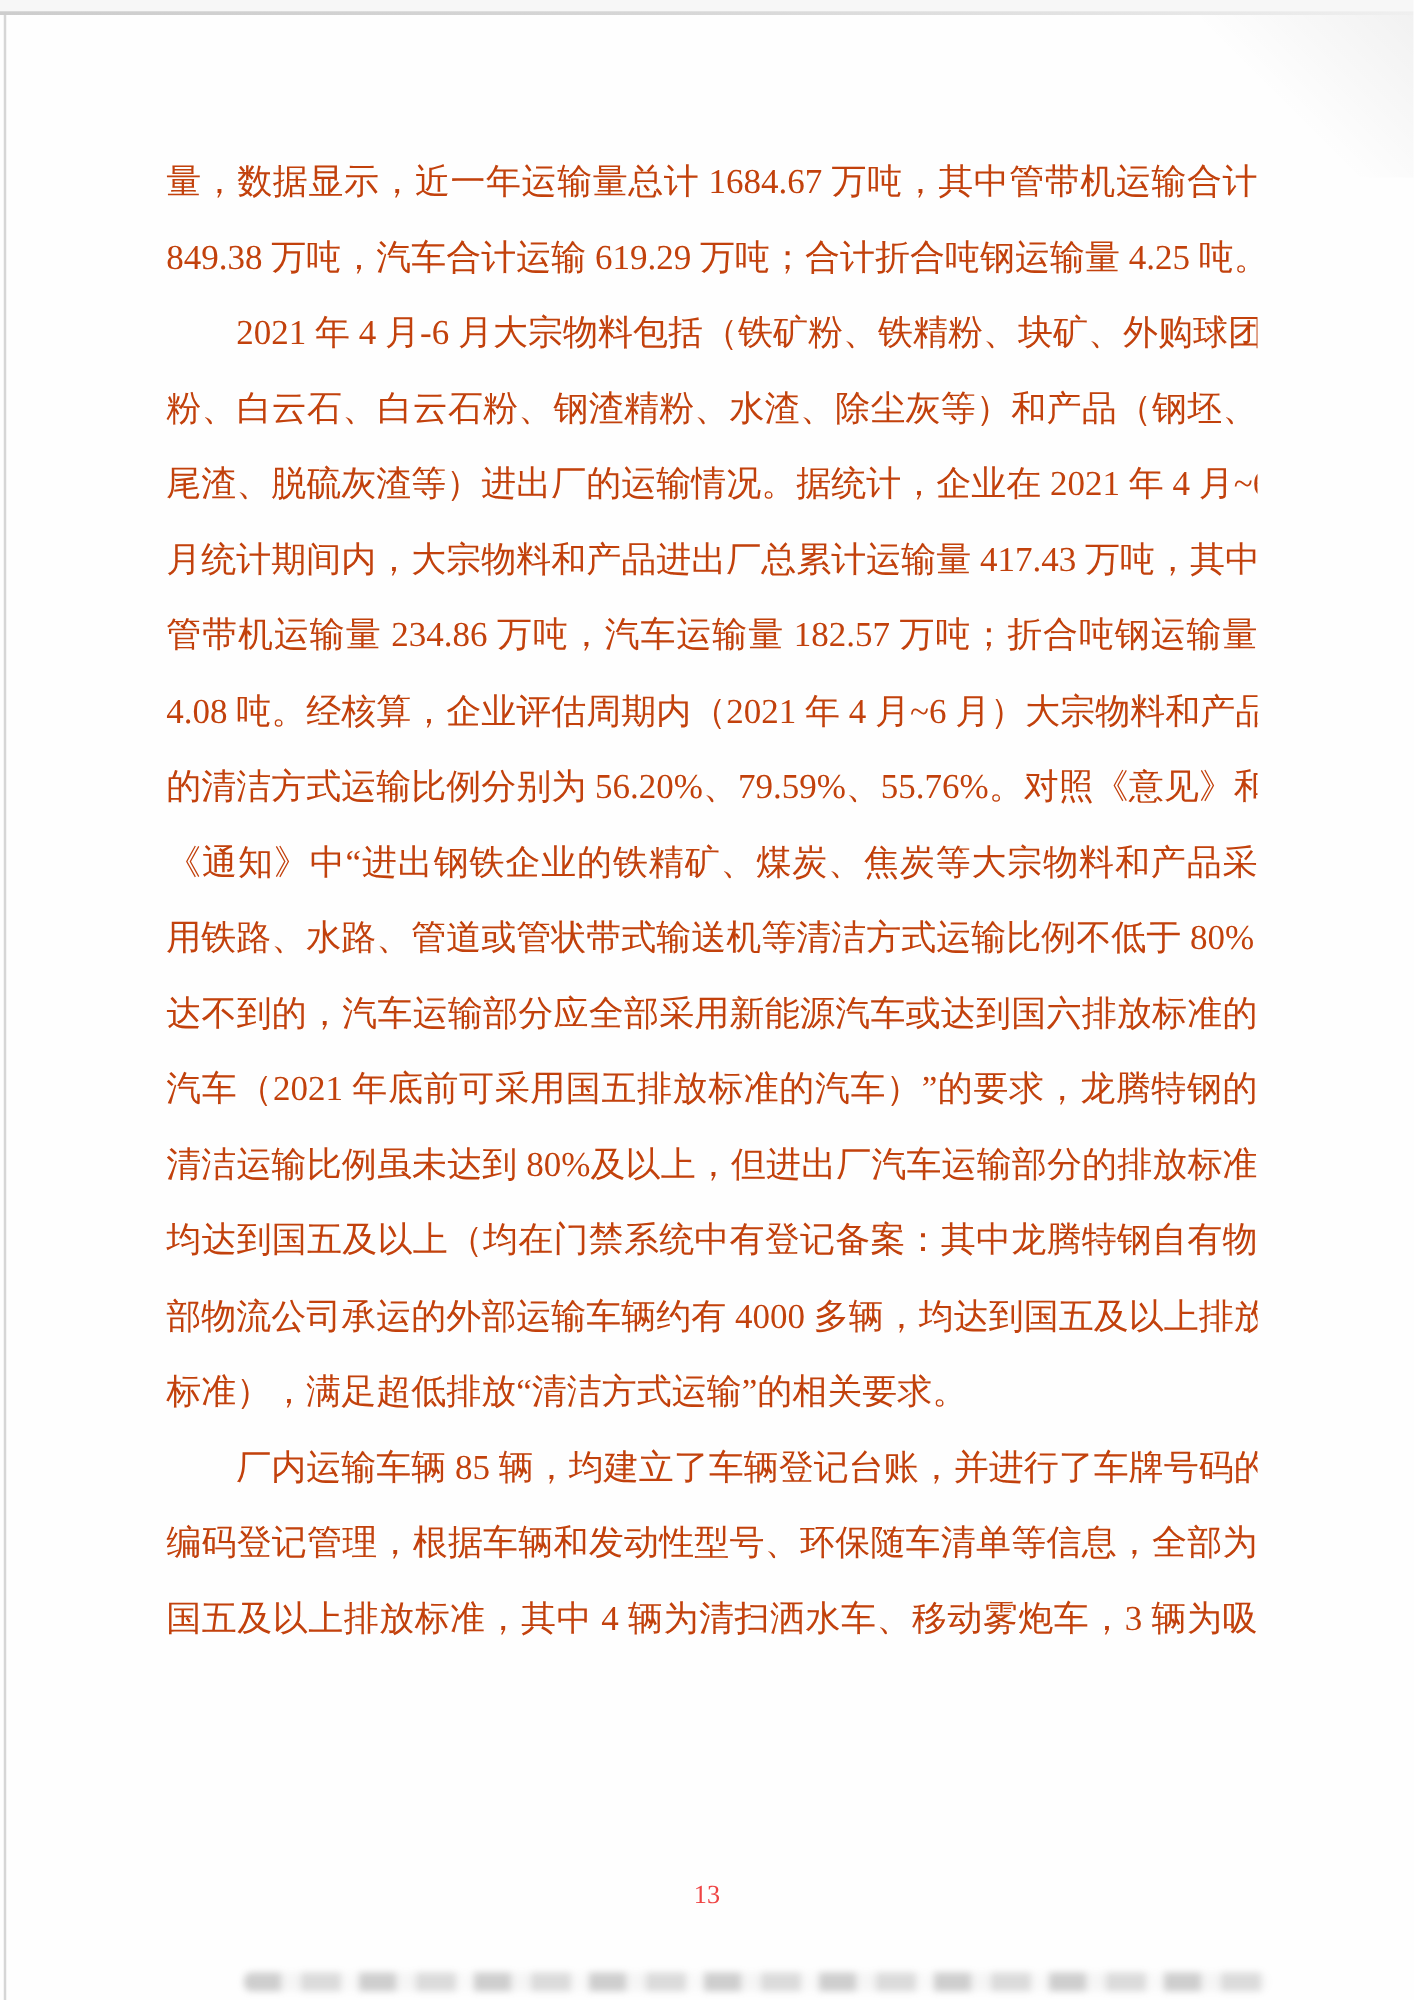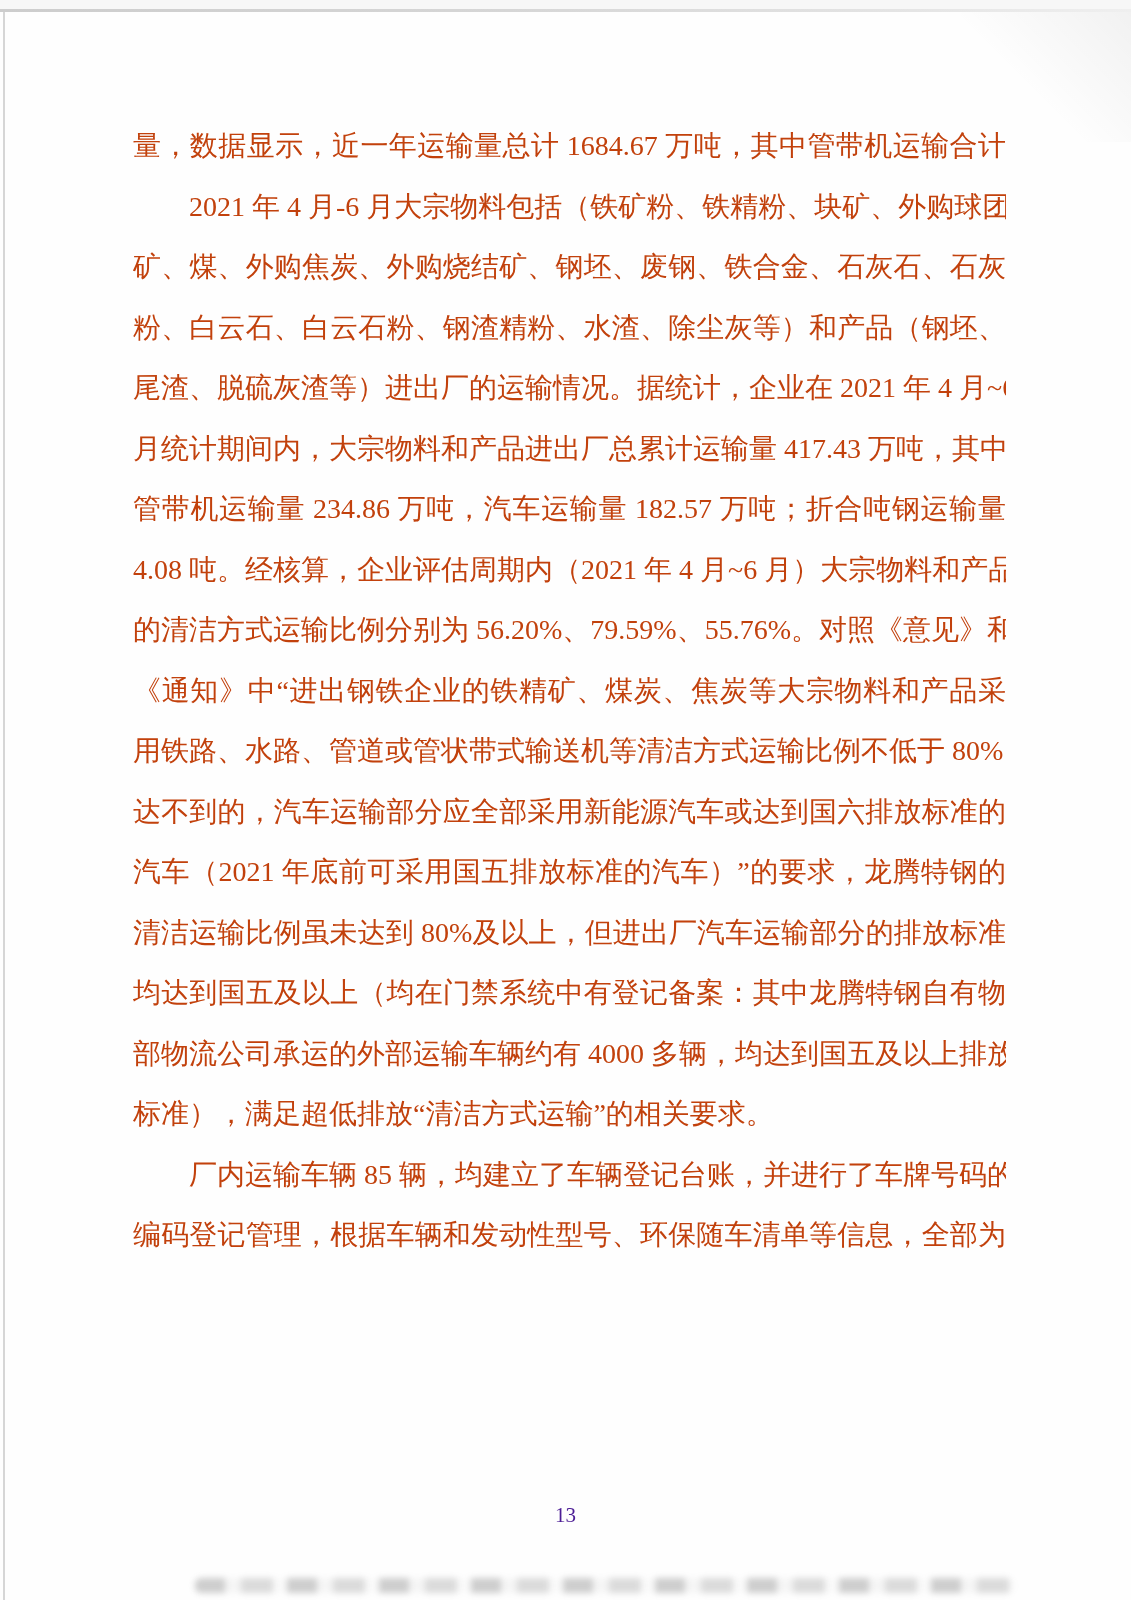--- a/index.html
+++ b/index.html
@@ -79,51 +79,52 @@
     white-space: normal;
   }
   .page-number {
     position: absolute;
     top: 1500px;
     left: 0; right: 0;
     height: 30px;
     line-height: 30px;
     text-align: center;
     font-size: 21px;
-    color: #4c1d95;
+    color: #ef4444;
   }
 </style>
 </head>
 <body>
 
 <div class="page">
 
   <div class="scan-top-band"></div>
   <div class="scan-top-line"></div>
   <div class="scan-left-line"></div>
   <div class="scan-corner-tr"></div>
   <div class="scan-bottom-smudge"></div>
 
   <div class="textblock">
     <div class="line">量，数据显示，近一年运输量总计 1684.67 万吨，其中管带机运输合计</div>
+    <div class="line">849.38 万吨，汽车合计运输 619.29 万吨；合计折合吨钢运输量 4.25 吨。</div>
     <div class="line indent">2021 年 4 月-6 月大宗物料包括（铁矿粉、铁精粉、块矿、外购球团</div>
-    <div class="line">矿、煤、外购焦炭、外购烧结矿、钢坯、废钢、铁合金、石灰石、石灰</div>
     <div class="line">粉、白云石、白云石粉、钢渣精粉、水渣、除尘灰等）和产品（钢坯、</div>
     <div class="line">尾渣、脱硫灰渣等）进出厂的运输情况。据统计，企业在 2021 年 4 月~6</div>
     <div class="line">月统计期间内，大宗物料和产品进出厂总累计运输量 417.43 万吨，其中</div>
     <div class="line">管带机运输量 234.86 万吨，汽车运输量 182.57 万吨；折合吨钢运输量</div>
     <div class="line">4.08 吨。经核算，企业评估周期内（2021 年 4 月~6 月）大宗物料和产品</div>
     <div class="line">的清洁方式运输比例分别为 56.20%、79.59%、55.76%。对照《意见》和</div>
     <div class="line">《通知》中“进出钢铁企业的铁精矿、煤炭、焦炭等大宗物料和产品采</div>
     <div class="line">用铁路、水路、管道或管状带式输送机等清洁方式运输比例不低于 80%；</div>
     <div class="line">达不到的，汽车运输部分应全部采用新能源汽车或达到国六排放标准的</div>
     <div class="line">汽车（2021 年底前可采用国五排放标准的汽车）”的要求，龙腾特钢的</div>
     <div class="line">清洁运输比例虽未达到 80%及以上，但进出厂汽车运输部分的排放标准</div>
     <div class="line">均达到国五及以上（均在门禁系统中有登记备案：其中龙腾特钢自有物</div>
     <div class="line">部物流公司承运的外部运输车辆约有 4000 多辆，均达到国五及以上排放</div>
     <div class="line para-end">标准），满足超低排放“清洁方式运输”的相关要求。</div>
     <div class="line indent">厂内运输车辆 85 辆，均建立了车辆登记台账，并进行了车牌号码的</div>
     <div class="line">编码登记管理，根据车辆和发动性型号、环保随车清单等信息，全部为</div>
+    <div class="line">国五及以上排放标准，其中 4 辆为清扫洒水车、移动雾炮车，3 辆为吸</div>
   </div>
 
   <div class="page-number">13</div>
 
 </div>
 
 </body></html>

